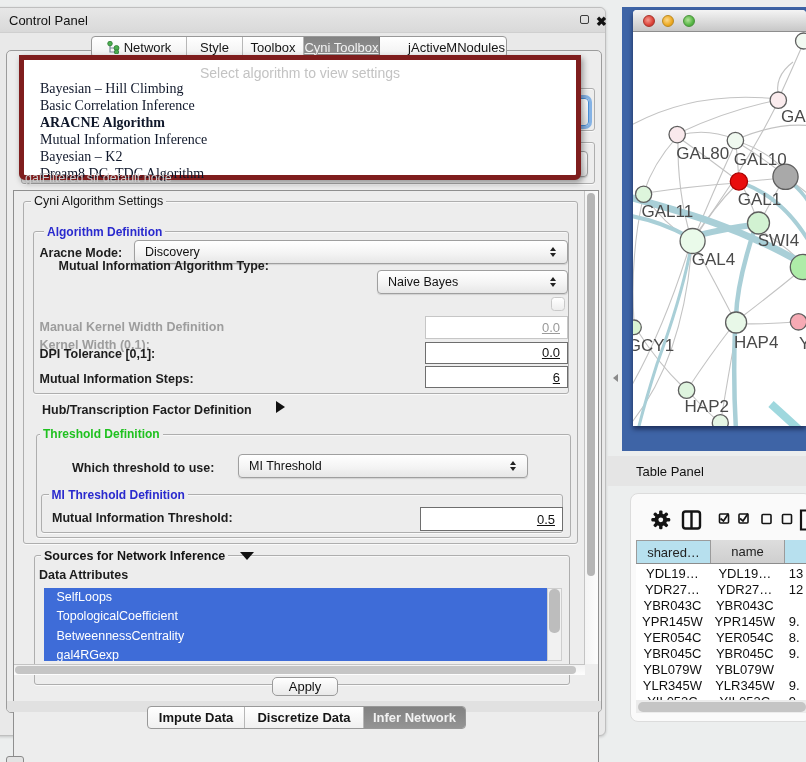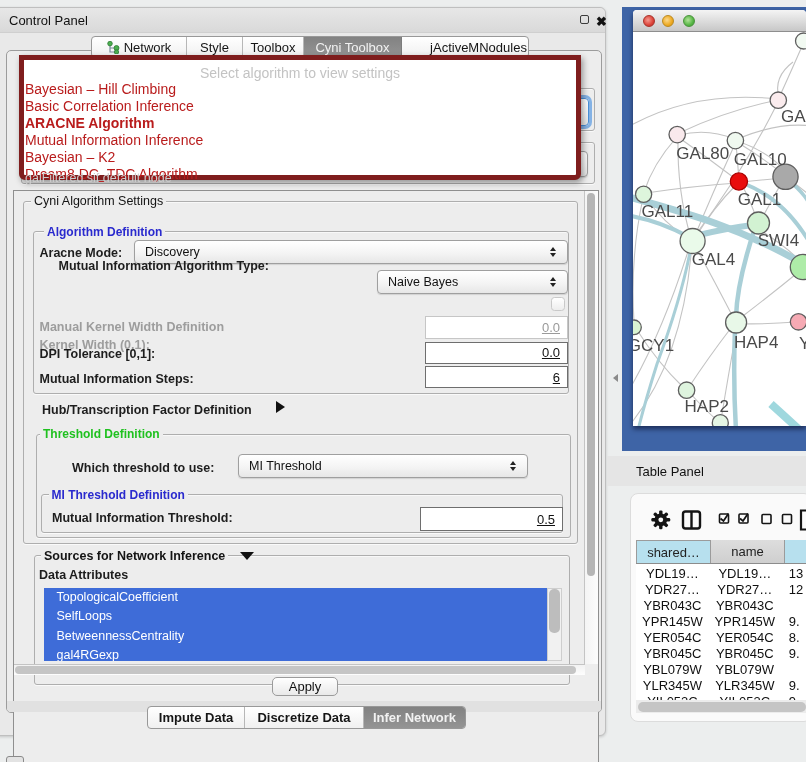--- a/index.html
+++ b/index.html
@@ -45,21 +45,21 @@
 
 .sbv{position:absolute;background:linear-gradient(90deg,#f4f4f4,#fdfdfd);}
 .thumb{position:absolute;background:#b5b5b5;border-radius:5px;}
 
 #dlist{position:absolute;left:29.5px;top:397px;width:503.5px;height:73px;background:#3e6cd8;overflow:hidden;}
 #dlist div{height:19.3px;line-height:19.3px;color:#fff;font-size:12.5px;padding-left:13px;}
 
 #popup{position:absolute;left:24px;top:47px;width:562px;height:125px;background:#fff;
  border:5px solid #7f1d1d;border-radius:0 0 6px 6px;box-shadow:2px 3px 6px rgba(0,0,0,.38);z-index:50;}
 #popup .hint{position:absolute;left:0;top:5px;width:100%;text-align:center;color:#c3c3c3;font-size:14px;}
-#popup .it{position:absolute;left:1px;font-size:14px;color:#b91c1c;white-space:nowrap;}
+#popup .it{position:absolute;left:16px;font-size:14px;color:#0f172a;white-space:nowrap;font-family:Liberation Serif, serif;}
 
 #bluebox{position:absolute;left:622px;top:7px;width:184px;height:444px;background:#3e64a6;}
 #netwin{position:absolute;left:11px;top:3px;width:173px;height:416px;background:#fff;border-radius:4px 4px 0 0;
  box-shadow:0 3px 5px rgba(0,0,25,.55);}
 #nettitle{position:absolute;left:0;top:0;width:100%;height:22px;border-radius:4px 4px 0 0;
  background:linear-gradient(#f4f4f4,#c7c7c7);border-bottom:1px solid #8e8e8e;}
 .tl{position:absolute;top:5px;width:12px;height:12px;border-radius:50%;}
 #netcanvas{position:absolute;left:0;top:22px;width:173px;height:394px;overflow:hidden;background:#fff;}
 
 #tphead{position:absolute;left:607px;top:456px;width:199px;height:30px;background:#e5e5e5;}
@@ -86,21 +86,21 @@
 
  <div class="seg" style="left:96px;top:28px;">
    <div class="s" style="width:95px;"><svg width="13" height="13" viewBox="0 0 13 13" style="margin-right:4px;">
             <path d="M3 3 V11 H9 M3 7 H9" stroke="#7a8a99" stroke-width="1.2" fill="none"></path>
             <circle cx="3" cy="2.6" r="2.3" fill="#4caf50" stroke="#2c7a33" stroke-width="0.8"></circle>
             <circle cx="9.5" cy="7" r="2.5" fill="#4caf50" stroke="#2c7a33" stroke-width="0.8"></circle>
             <circle cx="9.5" cy="11" r="2.2" fill="#4caf50" stroke="#2c7a33" stroke-width="0.8"></circle>
           </svg>Network</div>
    <div class="s" style="width:56px;">Style</div>
    <div class="s" style="width:61px;">Toolbox</div>
-   <div class="s sel" style="width:98px;">Cyni Toolbox</div>
+   <div class="s sel" style="width:76px;text-decoration:underline;">Cyni Toolbox</div>
    <div class="s" style="width:126px;padding-left:27px;">jActiveMNodules</div>
  </div>
 
  <div class="grp" style="left:26px;top:80px;width:574px;height:43px;"></div>
  <div class="combo" style="left:406px;top:90px;width:188px;height:28px;border-color:#4a90d9;box-shadow:0 0 0 3px rgba(96,158,226,.75);"></div>
  <div class="grp" style="left:26px;top:134px;width:574px;height:42px;"></div>
  <div class="combo" style="left:406px;top:143px;width:187px;height:26px;"></div>
  <div style="position:absolute;left:30px;top:163px;font-size:12.5px;color:#cccccc;z-index:60;">galFiltered.sif default node</div>
 
  <div id="popup">
@@ -148,22 +148,22 @@
         </div>
   <div class="grp" style="left:27px;top:303px;width:522px;height:39px;"></div>
   <div class="gt" style="left:34.5px;top:297.5px;color:#2a2ace;font-weight:bold;">MI Threshold Definition</div>
   <div class="lbl" style="left:38px;top:320px;">Mutual Information Threshold:</div>
   <div class="tf" style="left:406px;top:316px;width:143px;height:24px;">0.5</div>
   <div class="grp" style="left:20px;top:364px;width:536px;height:130px;"></div>
   <div class="gt" style="left:27px;top:358.5px;font-weight:bold;color:#141414;font-size:12.5px;">Sources for Network Inference</div>
   <div class="abs" style="left:226px;top:360.5px;width:0;height:0;border-left:7px solid transparent;border-right:7px solid transparent;border-top:8px solid #111;"></div>
   <div class="lbl" style="left:25px;top:377px;">Data Attributes</div>
   <div id="dlist">
-    <div>TopologicalCoefficient</div>
-          <div>SelfLoops</div>
+    <div>SelfLoops</div>
+          <div>TopologicalCoefficient</div>
           <div>BetweennessCentrality</div>
           <div>gal4RGexp</div>
   </div>
   <div class="abs" style="left:533px;top:397px;width:15px;height:73px;background:#f1f1f1;border:1px solid #cecece;"></div>
   <div class="thumb" style="left:535px;top:398px;width:10.5px;height:44px;background:#bdbdbd;"></div>
 
   <div class="sbv" style="left:570px;top:0;width:15px;height:473px;border-left:1px solid #c4c4c4;"></div>
   <div class="thumb" style="left:572.5px;top:2px;width:8.5px;height:383px;"></div>
   <div class="abs" style="left:0;top:473px;width:571px;height:11px;background:linear-gradient(#f2f2f2,#fdfdfd);border-top:1px solid #c4c4c4;"></div>
   <div class="thumb" style="left:1px;top:475px;width:561px;height:7.5px;background:#c5c5c5;border-radius:4px;"></div>

